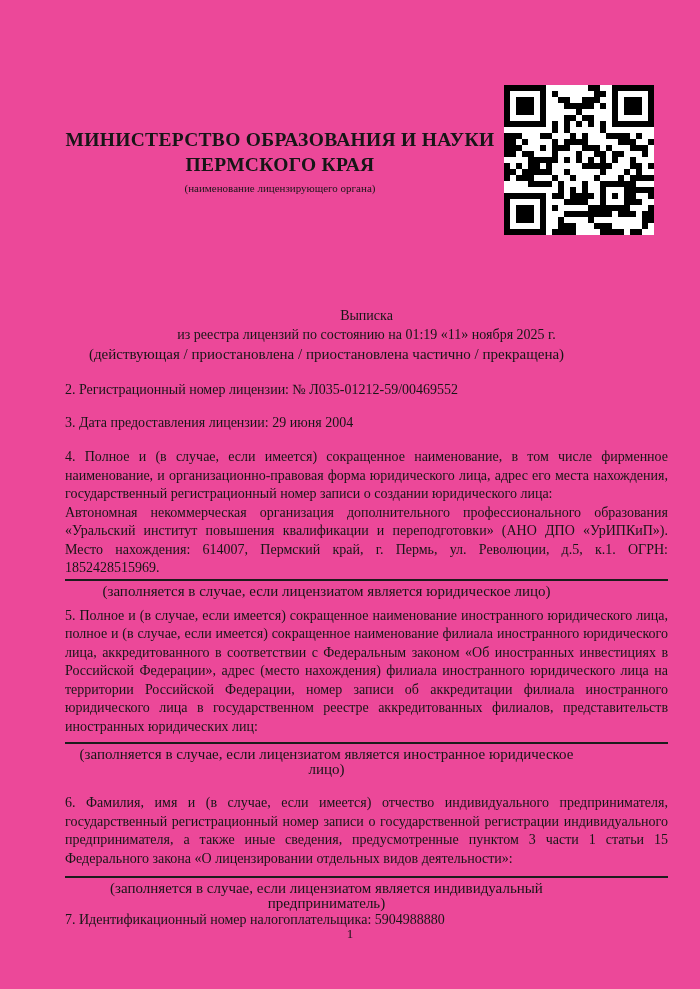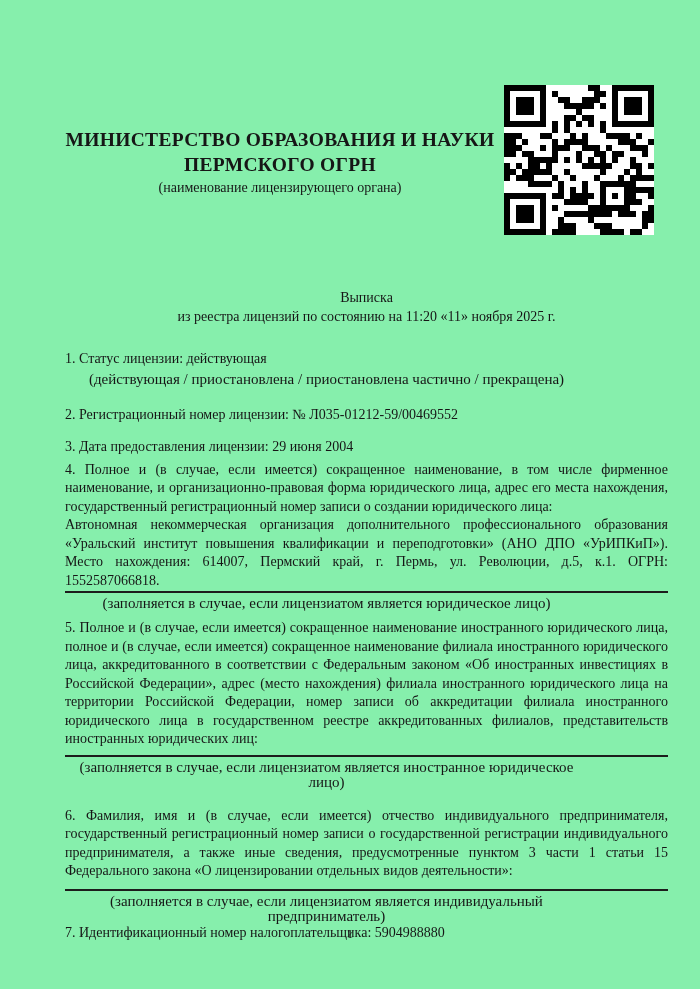--- a/index.html
+++ b/index.html
@@ -5,67 +5,67 @@
   html, body { margin: 0; padding: 0; }
   body {
     width: 700px; height: 989px;
     background: #ffffff;
     font-family: "Liberation Serif", "DejaVu Serif", serif;
     color: #161616;
   }
   .page {
     position: relative;
     width: 700px; height: 989px;
-    background: #86efac;
+    background: #ec4899;
     overflow: hidden;
   }
   
   .org-header {
     position: absolute;
     left: 35px; top: 127px; width: 490px;
     text-align: center;
   }
   .org-line {
     font-weight: bold;
     font-size: 19.5px;
     line-height: 25px;
     letter-spacing: 0.3px;
   }
-  .org-note { font-size: 14px; line-height: 14px; margin-top: 4px; }
+  .org-note { font-size: 11px; line-height: 14px; margin-top: 4px; }
 
   
   .qr {
     position: absolute;
     left: 504px; top: 85px;
     width: 150px; height: 150px;
     background: #fff;
   }
 
   
   main {
     position: absolute;
-    left: 65px; top: 280px; width: 603px;
+    left: 65px; top: 298px; width: 603px;
     font-size: 14px;
   }
   .doc-title { text-align: center; line-height: 19px; margin-top: 8px; }
   .line { margin: 0; line-height: 18.5px; }
   .para { margin: 0; line-height: 18.5px; text-align: justify; }
   .note {
     font-size: 15px; line-height: 15px;
     text-align: center;
     padding-right: 80px;
     margin: 0;
   }
   .rule { border-top: 2px solid #1c1c1c; height: 0; width: 100%; }
 
   .mt-item1 { margin-top: 24px; }
   .mt-note1 { margin-top: 3px; }
   .mt-item2 { margin-top: 19px; }
   .mt-item3 { margin-top: 14px; }
-  .mt-para4 { margin-top: 4px; font-family: Liberation Serif, serif; }
+  .mt-para4 { margin-top: 16px; font-family: Liberation Serif, serif; }
   .mt-rule4 { margin-top: 1px; }
   .mt-note4 { margin-top: 3px; }
   .mt-para5 { margin-top: 8px; }
   .mt-rule5 { margin-top: 6px; }
   .mt-note5 { margin-top: 3px; }
   .mt-para6 { margin-top: 17px; }
   .mt-rule6 { margin-top: 8px; }
   .mt-note6 { margin-top: 3px; }
   .mt-item7 { }
 
@@ -76,21 +76,21 @@
     font-size: 13px;
   }
 </style>
 </head>
 <body>
 
 <div class="page">
 
   <header class="org-header">
     <div class="org-line">МИНИСТЕРСТВО ОБРАЗОВАНИЯ И НАУКИ</div>
-    <div class="org-line">ПЕРМСКОГО ОГРН</div>
+    <div class="org-line">ПЕРМСКОГО КРАЯ</div>
     <div class="org-note">(наименование лицензирующего органа)</div>
   </header>
 
   <div class="qr" id="qr"><svg width="150" height="150" viewBox="0 0 150 150" fill="#000" shape-rendering="crispEdges">
         <rect x="0" y="0" width="6" height="6"></rect>
         <rect x="6" y="0" width="6" height="6"></rect>
         <rect x="12" y="0" width="6" height="6"></rect>
         <rect x="18" y="0" width="6" height="6"></rect>
         <rect x="24" y="0" width="6" height="6"></rect>
         <rect x="30" y="0" width="6" height="6"></rect>
@@ -393,32 +393,31 @@
         <rect x="102" y="144" width="6" height="6"></rect>
         <rect x="108" y="144" width="6" height="6"></rect>
         <rect x="114" y="144" width="6" height="6"></rect>
         <rect x="126" y="144" width="6" height="6"></rect>
         <rect x="132" y="144" width="6" height="6"></rect>
       </svg></div>
 
   <main>
     <div class="doc-title">
       <div>Выписка</div>
-      <div>из реестра лицензий по состоянию на 11:20 «11» ноября 2025 г.</div>
+      <div>из реестра лицензий по состоянию на 01:19 «11» ноября 2025 г.</div>
     </div>
 
-    <p class="line mt-item1">1. Статус лицензии: действующая</p>
     <p class="note mt-note1">(действующая / приостановлена / приостановлена частично / прекращена)</p>
 
     <p class="line mt-item2">2. Регистрационный номер лицензии: № Л035-01212-59/00469552</p>
 
     <p class="line mt-item3">3. Дата предоставления лицензии: 29 июня 2004</p>
 
     <p class="para mt-para4">4. Полное и (в случае, если имеется) сокращенное наименование, в том числе фирменное наименование, и организационно-правовая форма юридического лица, адрес его места нахождения, государственный регистрационный номер записи о создании юридического лица:</p>
-    <p class="para">Автономная некоммерческая организация дополнительного профессионального образования «Уральский институт повышения квалификации и переподготовки» (АНО ДПО «УрИПКиП»). Место нахождения: 614007, Пермский край, г. Пермь, ул. Революции, д.5, к.1. ОГРН: 1552587066818.</p>
+    <p class="para">Автономная некоммерческая организация дополнительного профессионального образования «Уральский институт повышения квалификации и переподготовки» (АНО ДПО «УрИПКиП»). Место нахождения: 614007, Пермский край, г. Пермь, ул. Революции, д.5, к.1. ОГРН: 1852428515969.</p>
     <div class="rule mt-rule4"></div>
     <p class="note mt-note4">(заполняется в случае, если лицензиатом является юридическое лицо)</p>
 
     <p class="para mt-para5">5. Полное и (в случае, если имеется) сокращенное наименование иностранного юридического лица, полное и (в случае, если имеется) сокращенное наименование филиала иностранного юридического лица, аккредитованного в соответствии с Федеральным законом «Об иностранных инвестициях в Российской Федерации», адрес (место нахождения) филиала иностранного юридического лица на территории Российской Федерации, номер записи об аккредитации филиала иностранного юридического лица в государственном реестре аккредитованных филиалов, представительств иностранных юридических лиц:</p>
     <div class="rule mt-rule5"></div>
     <p class="note mt-note5">(заполняется в случае, если лицензиатом является иностранное юридическое лицо)</p>
 
     <p class="para mt-para6">6. Фамилия, имя и (в случае, если имеется) отчество индивидуального предпринимателя, государственный регистрационный номер записи о государственной регистрации индивидуального предпринимателя, а также иные сведения, предусмотренные пунктом 3 части 1 статьи 15 Федерального закона «О лицензировании отдельных видов деятельности»:</p>
     <div class="rule mt-rule6"></div>
     <p class="note mt-note6">(заполняется в случае, если лицензиатом является индивидуальный предприниматель)</p>

